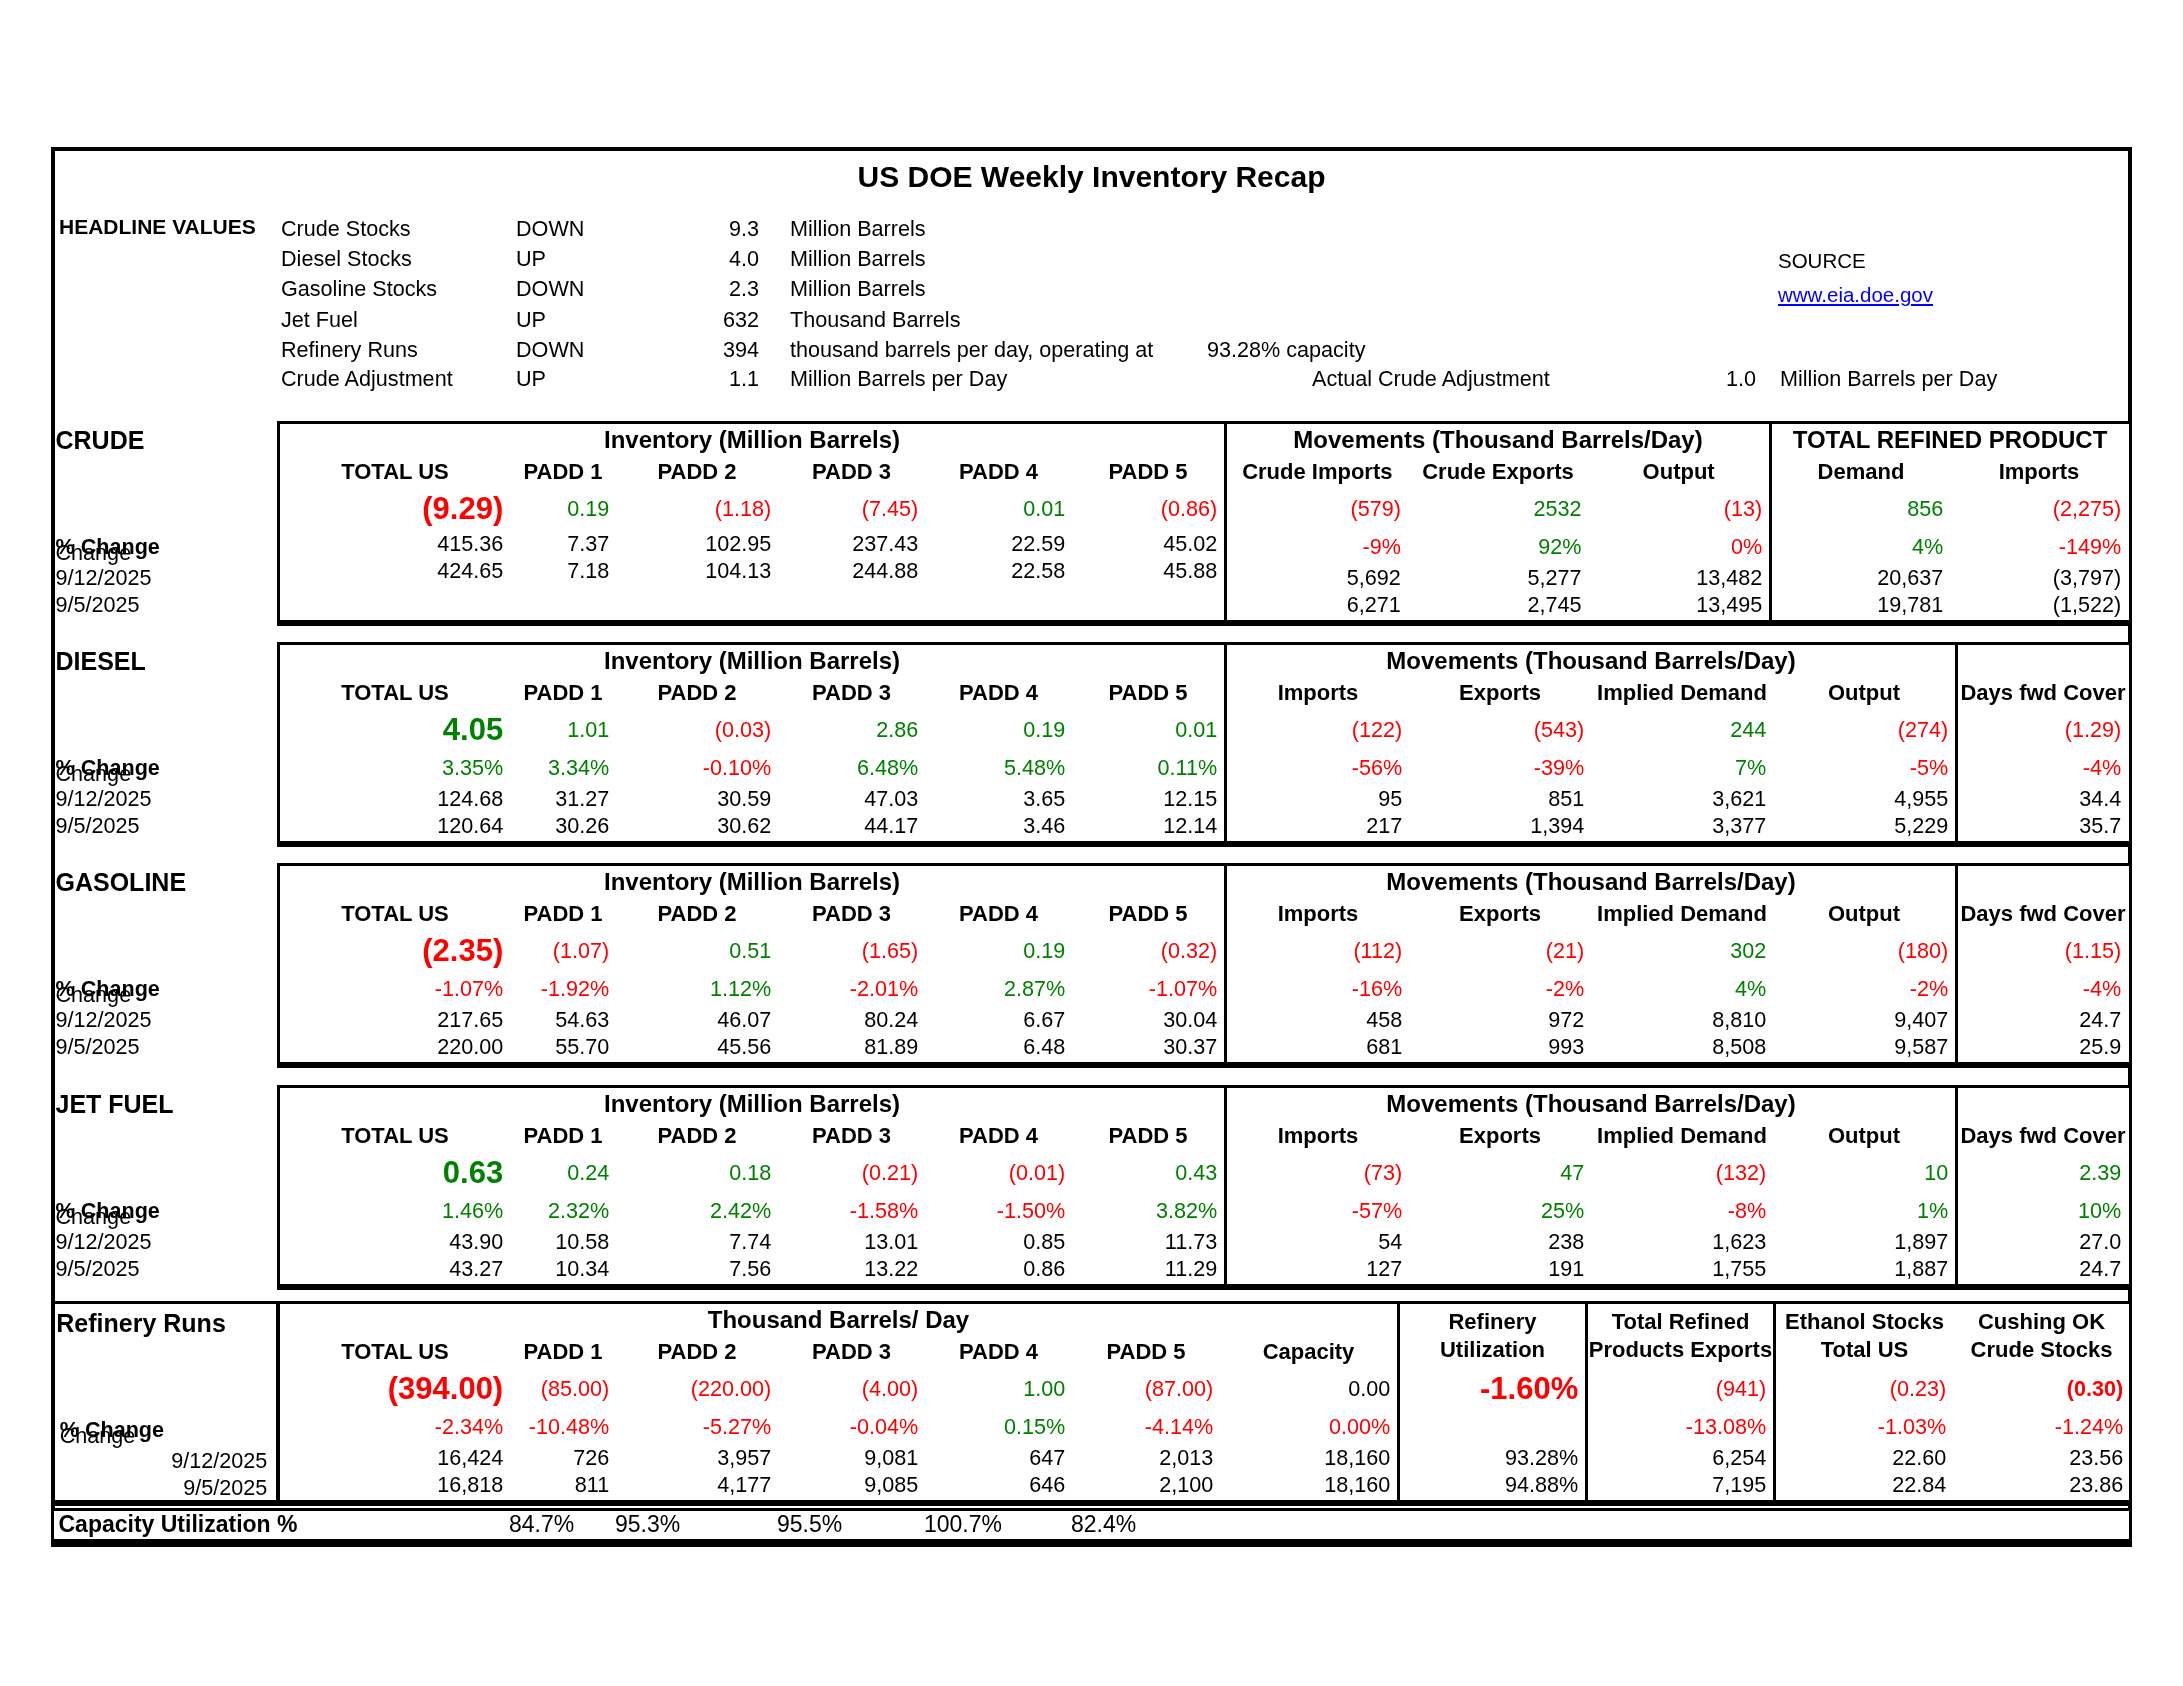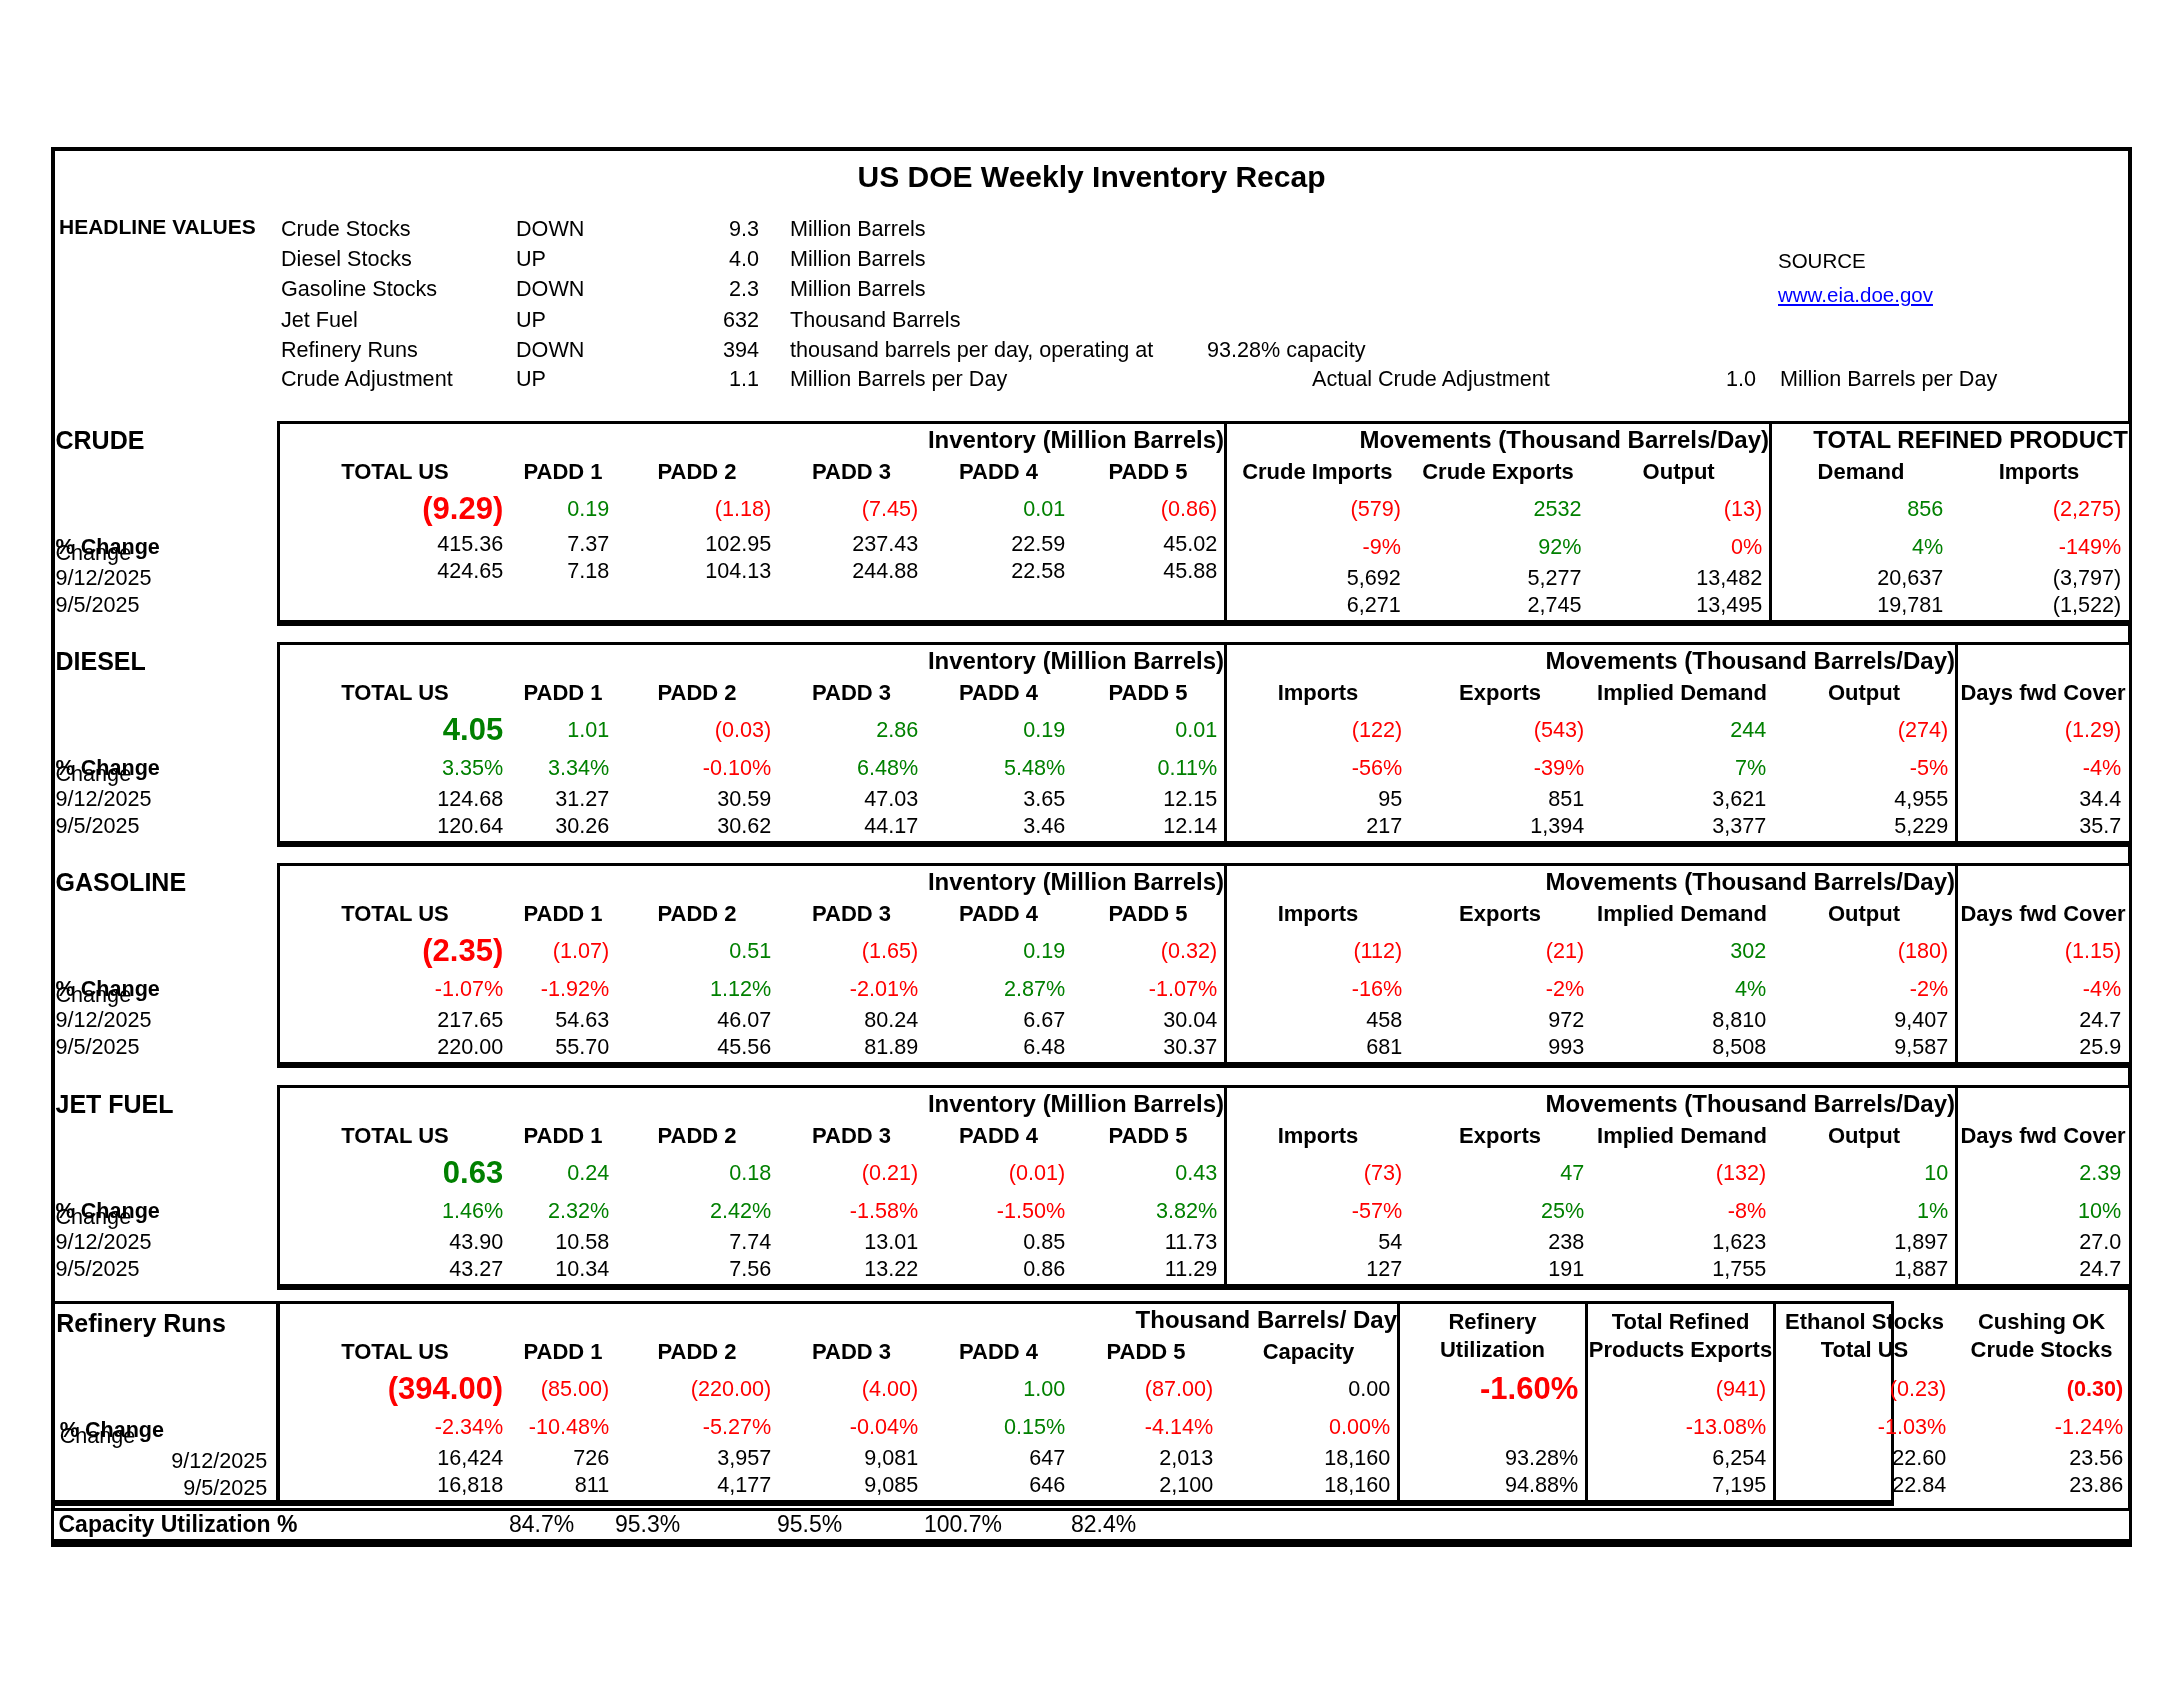--- a/index.html
+++ b/index.html
@@ -36,39 +36,39 @@
   .hrow .h-aunit { position:absolute; left:1499px; }
   .src-label { position:absolute; left:1778px; top:249px; font-size:20.5px; }
   .src-link  { position:absolute; left:1778px; top:283px; font-size:20.5px; color:#0000ff; text-decoration:underline; cursor:pointer; }
   
   .twrap { position:absolute; left:51px; width:2081px; height:205px; }
   .tbox  {
     position:absolute; left:226px; top:0; width:1855px; height:205px;
     border:3.4px solid #000; border-bottom:6.8px solid #000;
     display:flex; background:#fff;
   }
-  .runs .tbox { left:225px; width:1618px; border-left:4px solid #000; }
+  .runs .tbox { left:225px; width:1856px; border-left:4px solid #000; }
   .sec { flex:none; height:100%; }
   .bl  { border-left:3.4px solid #000; }
   .wA   { width:944px; }
   .w3   { width:545px; }
   .wC2  { width:359px; }
   .w4   { width:731px; }
   .w1   { width:173px; }
   .wRA  { width:1117px; }
   .w330 { width:188px; }
   .wD   { width:357px; }
   .g-invA { display:grid; grid-template-columns:230px 106px 162px 147px 147px 1fr; }
   .g-invR { display:grid; grid-template-columns:230px 106px 162px 147px 147px 148px 1fr; }
   .g-mov3 { display:grid; grid-template-columns:1fr 1fr 1fr; }
   .g-mov4 { display:grid; grid-template-columns:1fr 1fr 1fr 1fr; }
   .g-ref2, .g-two { display:grid; grid-template-columns:1fr 1fr; }
   .g-one  { display:grid; grid-template-columns:1fr; }
   .trow { width:100%; }
-  .sectitle { height:32px; line-height:32px; text-align:right; font-weight:bold; font-size:24px; overflow:visible; white-space:nowrap; }
+  .sectitle { height:32px; line-height:32px; text-align:center; font-weight:bold; font-size:24px; overflow:visible; white-space:nowrap; }
   .headrow  { height:32px; line-height:32px; }
   .colhead  { text-align:center; font-weight:bold; font-size:22px; white-space:nowrap; }
   .notitle .headrow { height:64px; }
   .notitle .colhead { white-space:pre-line; display:flex; align-items:center; justify-content:center; line-height:28.4px; text-align:center; }
   .r-chg  { height:42px; line-height:42px; }
   .r-pct  { height:34px; line-height:34px; }
   .r-date { height:27px; line-height:27px; }
   .cell { text-align:right; padding-right:6.8px; font-size:21.6px; white-space:nowrap; }
   .neg  { color:#ff0000; }
   .pos  { color:#008000; }

